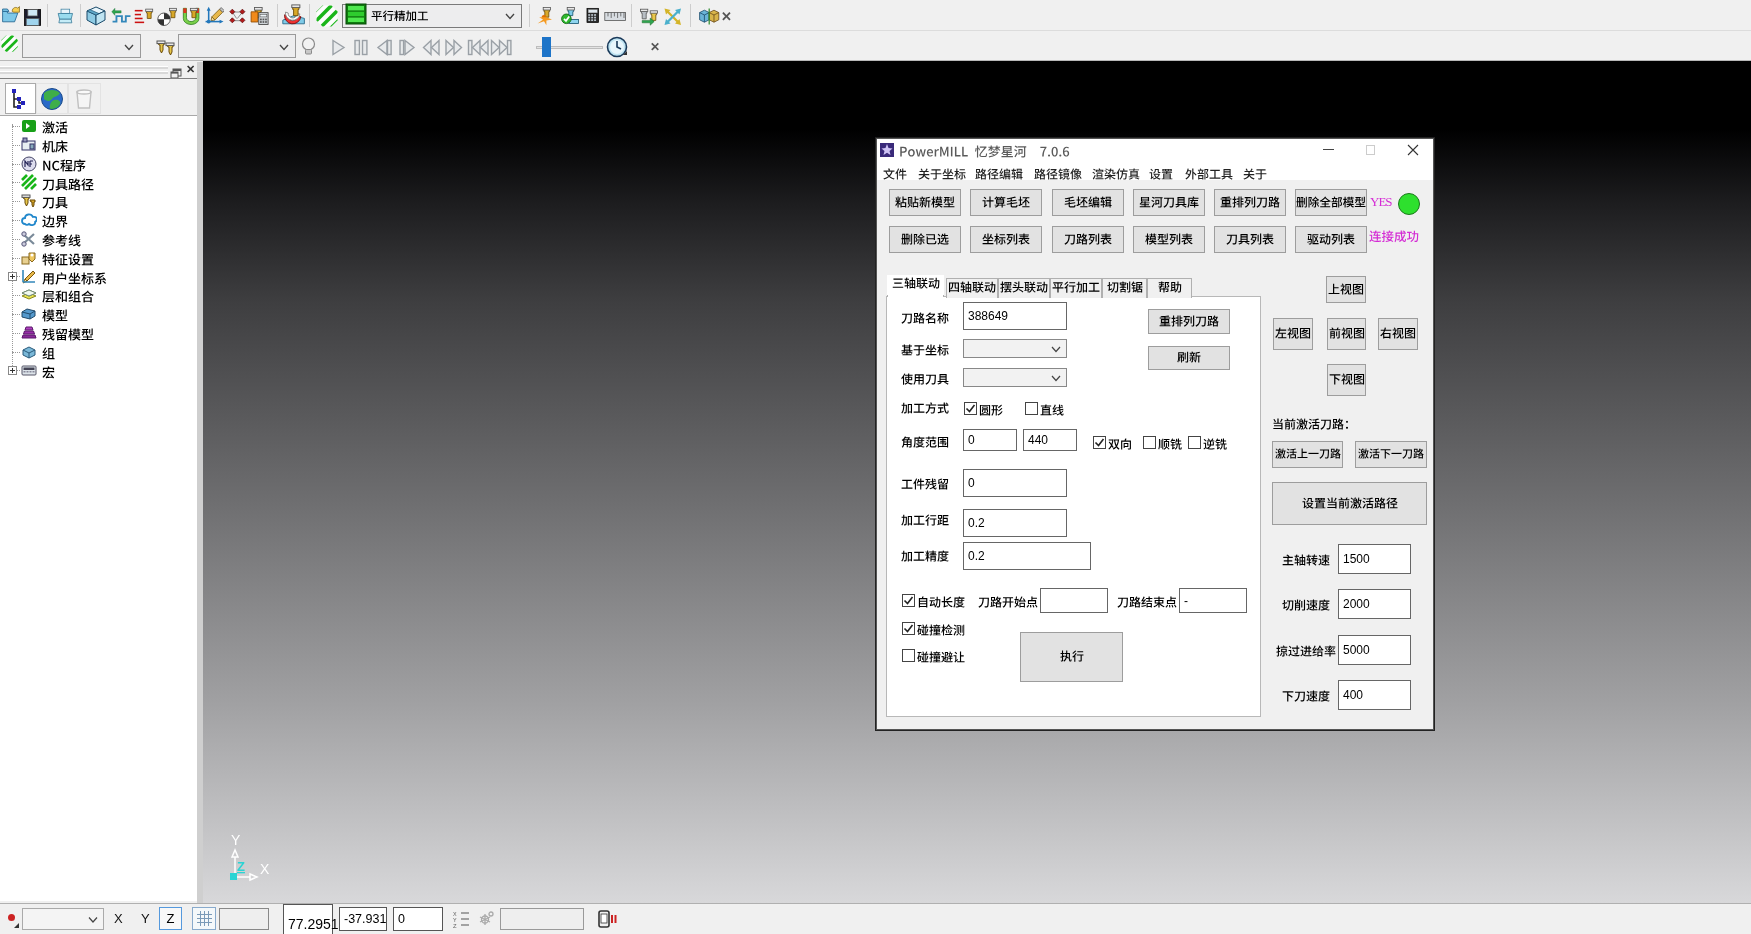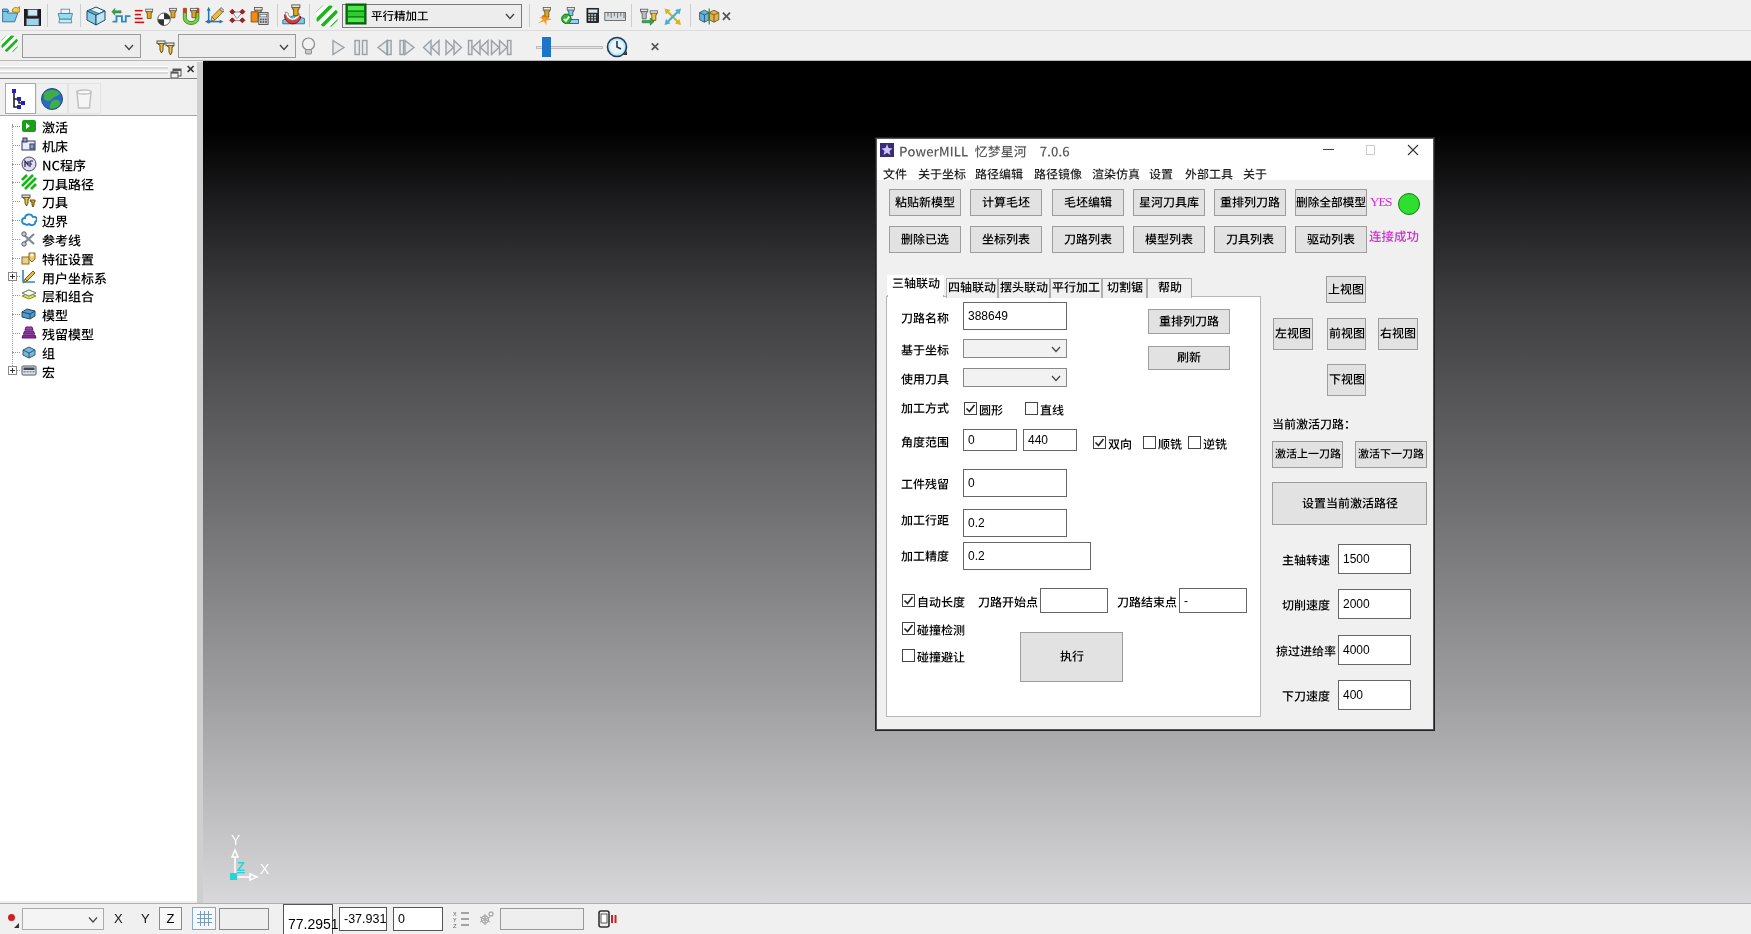--- a/index.html
+++ b/index.html
@@ -1323,21 +1323,21 @@
 <div class="inp" style="left:461px;top:450px;width:73px;height:30px">2000</div>
 <div class="abs" style="left:399px;top:503px"><svg class="t" width="60" height="14" viewBox="0 0 60 14">
         <g fill="#000000" transform="translate(0,10.6) scale(0.012,-0.012)">
           <use href="#g63A0" x="0"></use>
           <use href="#g8FC7" x="1000"></use>
           <use href="#g8FDB" x="2000"></use>
           <use href="#g7ED9" x="3000"></use>
           <use href="#g7387" x="4000"></use>
         </g>
       </svg></div>
-<div class="inp" style="left:461px;top:496px;width:73px;height:30px">4000</div>
+<div class="inp" style="left:461px;top:496px;width:73px;height:30px">5000</div>
 <div class="abs" style="left:405px;top:548px"><svg class="t" width="48" height="14" viewBox="0 0 48 14">
         <g fill="#000000" transform="translate(0,10.6) scale(0.012,-0.012)">
           <use href="#g4E0B" x="0"></use>
           <use href="#g5200" x="1000"></use>
           <use href="#g901F" x="2000"></use>
           <use href="#g5EA6" x="3000"></use>
         </g>
       </svg></div>
 <div class="inp" style="left:461px;top:541px;width:73px;height:30px">400</div>
 </div>

